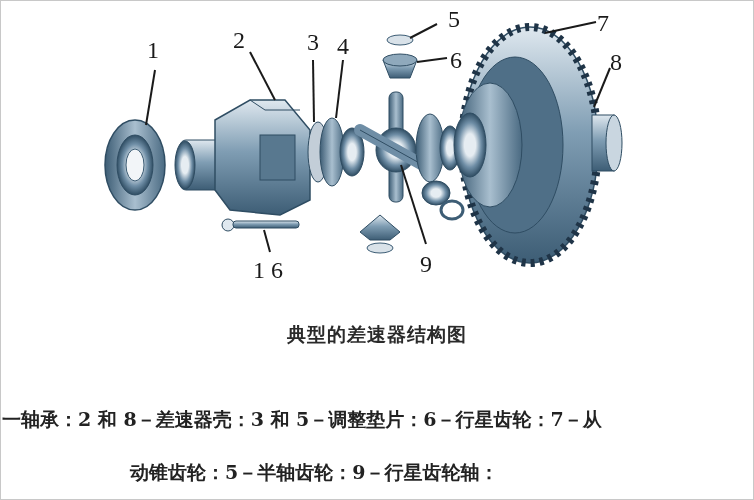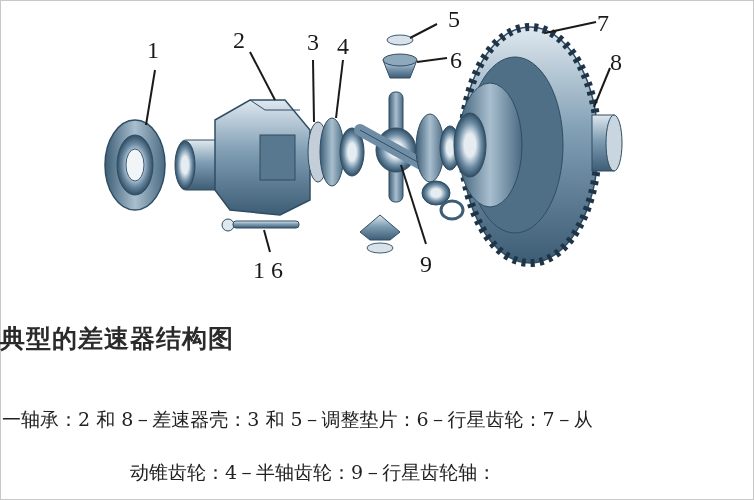--- a/index.html
+++ b/index.html
@@ -3,24 +3,24 @@
 <meta charset="utf-8">
 <style>
   html, body { margin:0; padding:0; background:#ffffff; }
   body { width:754px; height:500px; position:relative; overflow:hidden;
          font-family:"DejaVu Serif", serif; }
   .frame { position:absolute; left:0; top:0; width:752px; height:498px;
            border:1px solid #c8c8c8; background:#fff; }
   .illus { position:absolute; left:0; top:0; width:754px; height:300px; }
   .label { position:absolute; font-family:"Liberation Serif","DejaVu Serif",serif;
            font-size:24px; color:#1a1a1a; line-height:1; }
-  .title { position:absolute; left:0; width:754px; top:322px; text-align:left;
-           font-size:25px; color:#2a2a2a; font-weight:bold; letter-spacing:1px; }
+  .title { position:absolute; left:0; width:754px; top:322px; text-align:center;
+           font-size:19px; color:#2a2a2a; font-weight:bold; letter-spacing:1px; }
   .caption { position:absolute; font-size:19px; color:#222; white-space:nowrap;
-             font-weight:normal; }
+             font-weight:bold; }
 </style>
 </head>
 <body>
 
 <div class="frame"></div>
 
 <svg class="illus" viewBox="0 0 754 300" xmlns="http://www.w3.org/2000/svg">
   <defs>
     <linearGradient id="gMetal" x1="0" y1="0" x2="0" y2="1">
       <stop offset="0" stop-color="#dfe8ef"></stop>
@@ -120,13 +120,13 @@
 <span class="label" style="left:448px;top:7px;">5</span>
 <span class="label" style="left:450px;top:48px;">6</span>
 <span class="label" style="left:597px;top:11px;">7</span>
 <span class="label" style="left:610px;top:50px;">8</span>
 <span class="label" style="left:420px;top:252px;">9</span>
 <span class="label" style="left:253px;top:258px;">1 6</span>
 
 <div class="title">典型的差速器结构图</div>
 
 <div class="caption" style="left:2px;top:407px;">一轴承：2 和 8－差速器壳：3 和 5－调整垫片：6－行星齿轮：7－从</div>
-<div class="caption" style="left:130px;top:460px;">动锥齿轮：4－半轴齿轮：9－行星齿轮轴：</div>
+<div class="caption" style="left:130px;top:460px;">动锥齿轮：5－半轴齿轮：9－行星齿轮轴：</div>
 
 </body></html>

